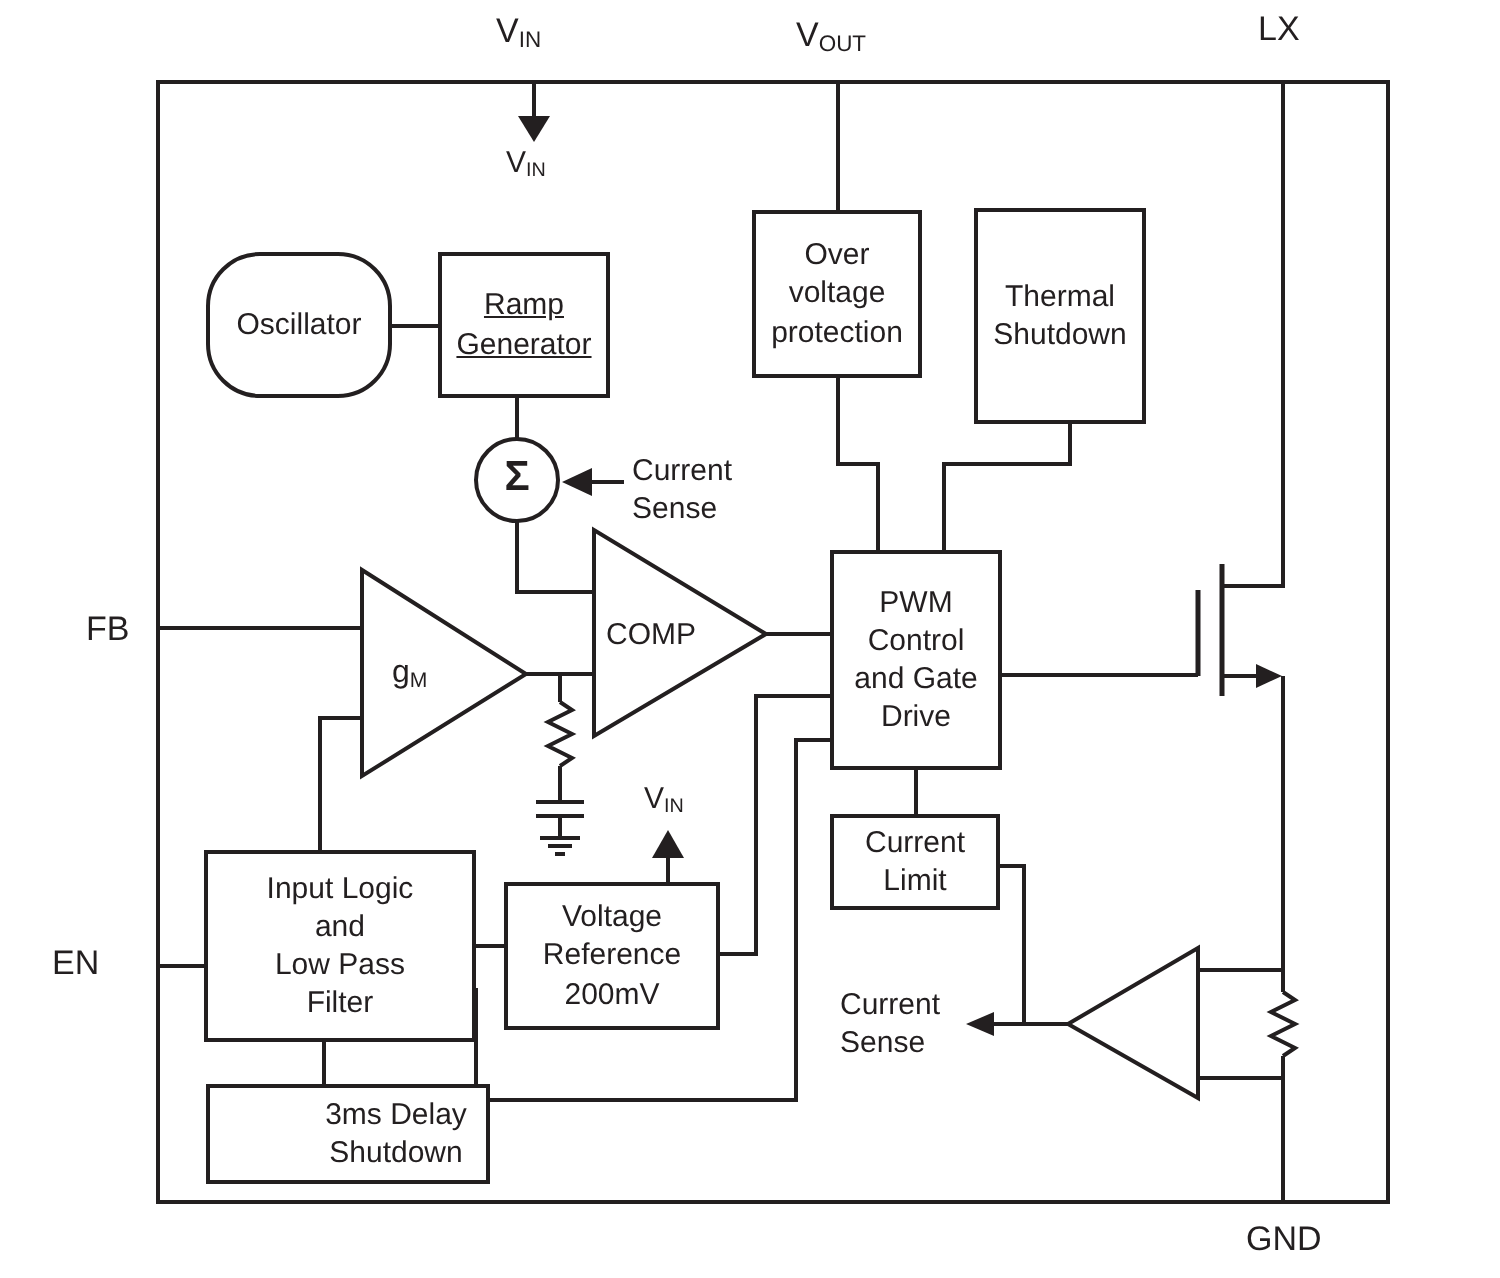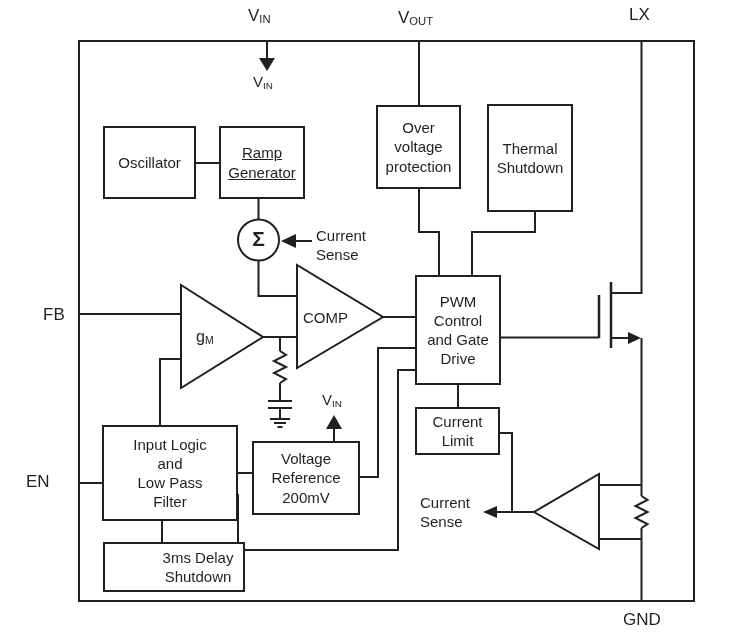--- a/index.html
+++ b/index.html
@@ -79,21 +79,21 @@
       <polygon points="497,506 497,518 483,512"></polygon>
     </g>
     <g stroke="#231f20" stroke-width="2" fill="#ffffff">
       <polygon points="181,285 181,388 263,337"></polygon>
       <polygon points="297,265 297,368 383,317"></polygon>
       <polygon points="599,474 599,549 534,512"></polygon>
       <circle cx="258.5" cy="240" r="20.5"></circle>
     </g>
   </svg>
 
-  <div class="box" style="left:103px;top:126px;width:93px;height:73px;">
+  <div class="box" style="left:103px;top:126px;width:93px;height:73px;border-radius:27px;">
     <span class="pre">Oscillator</span>
   </div>
   <div class="box" style="left:219px;top:126px;width:86px;height:73px;text-decoration:underline;">
     <span class="pre">Ramp
 Generator</span>
   </div>
   <div class="box" style="left:376px;top:105px;width:85px;height:84px;">
     <span class="pre">Over
 voltage
 protection</span>

